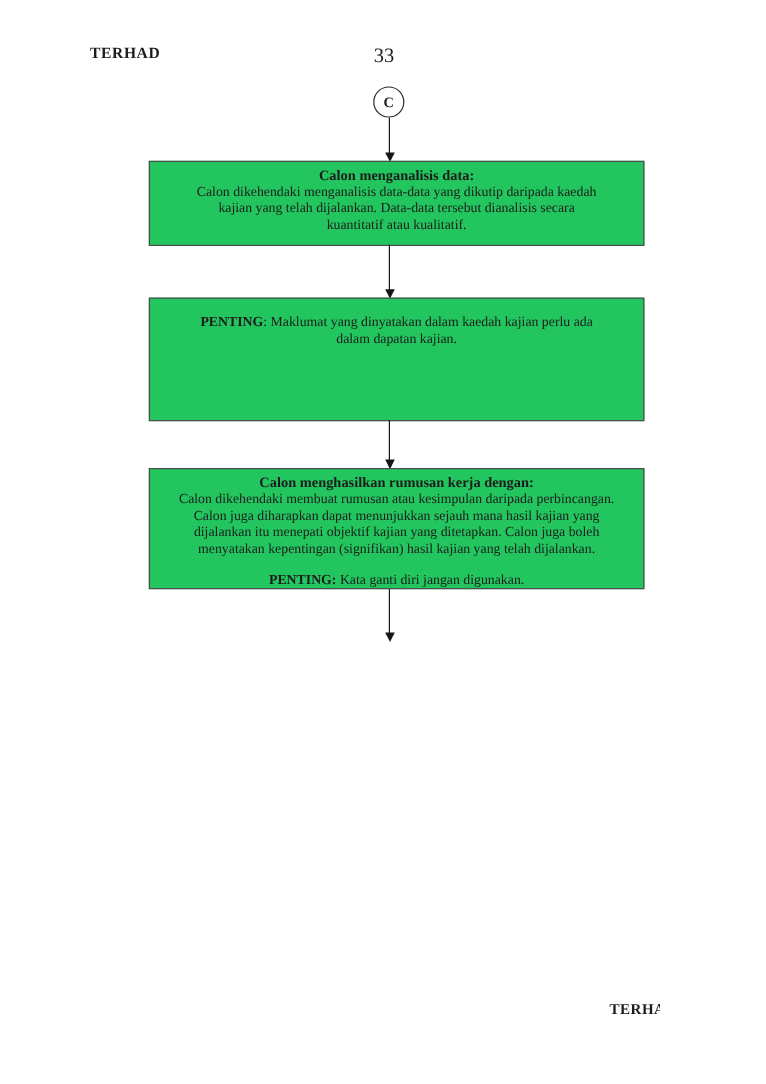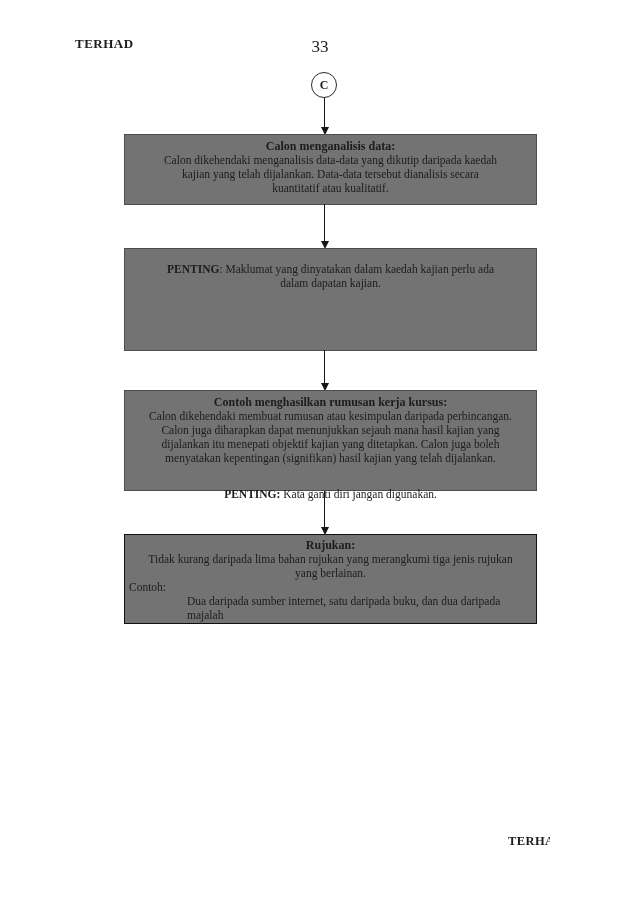--- a/index.html
+++ b/index.html
@@ -74,35 +74,35 @@
   .arrow3 { top: 350px; height: 41px; }
   .arrow4 { top: 491px; height: 44px; }
 
   
   .fc-box {
     position: absolute;
     left: 124px;
     width: 413px;
     box-sizing: border-box;
     border: 1px solid #4d4d4d;
-    background: #737373;
+    background: #22c55e;
     text-align: center;
     font-size: 11.5px;
     line-height: 14px;
     padding: 4px 8px;
   }
   .box1 { top: 134px; height: 71px; }
   .box2 { top: 248px; height: 103px; }
   .box3 { top: 390px; height: 101px; }
   .box4 { top: 534px; height: 90px; border-color: #111; border-width: 1.5px; padding-top: 3px; }
 
   .fc-title { font-weight: bold; font-size: 12px; }
   .fc-body  { white-space: pre-line; }
   .fc-note  { white-space: pre-line; margin-top: 9px; }
-  .box3 .fc-note { margin-top: 22px; }
+  .box3 .fc-note { margin-top: 12px; }
   .note-label { font-weight: bold; }
 
   .contoh-label {
     text-align: left;
     margin-left: -4px;
   }
   .contoh-text {
     text-align: left;
     padding-left: 54px;
     white-space: pre-line;
@@ -141,37 +141,29 @@
     <div class="fc-note"><span class="note-label">PENTING</span><span>: Maklumat yang dinyatakan dalam kaedah kajian perlu ada
 dalam dapatan kajian.</span></div>
   </div>
 
   <div class="arrow arrow3">
     <span class="shaft"></span>
     <span class="head"></span>
   </div>
 
   <div class="fc-box box3">
-    <div class="fc-title">Contoh menghasilkan rumusan kerja kursus:</div>
+    <div class="fc-title">Calon menghasilkan rumusan kerja dengan:</div>
     <div class="fc-body">Calon dikehendaki membuat rumusan atau kesimpulan daripada perbincangan.
 Calon juga diharapkan dapat menunjukkan sejauh mana hasil kajian yang
 dijalankan itu menepati objektif kajian yang ditetapkan. Calon juga boleh
 menyatakan kepentingan (signifikan) hasil kajian yang telah dijalankan.</div>
     <div class="fc-note"><span class="note-label">PENTING:</span><span> Kata ganti diri jangan digunakan.</span></div>
   </div>
 
   <div class="arrow arrow4">
     <span class="shaft"></span>
     <span class="head"></span>
   </div>
 
-  <div class="fc-box box4">
-    <div class="fc-title">Rujukan:</div>
-    <div class="fc-body">Tidak kurang daripada lima bahan rujukan yang merangkumi tiga jenis rujukan
-yang berlainan.</div>
-    <div class="contoh-label">Contoh:</div>
-    <div class="contoh-text">Dua daripada sumber internet, satu daripada buku, dan dua daripada
-majalah</div>
-  </div>
 
   <div class="ftr-right">TERHAD</div>
 
 </div>
 
 </body></html>

